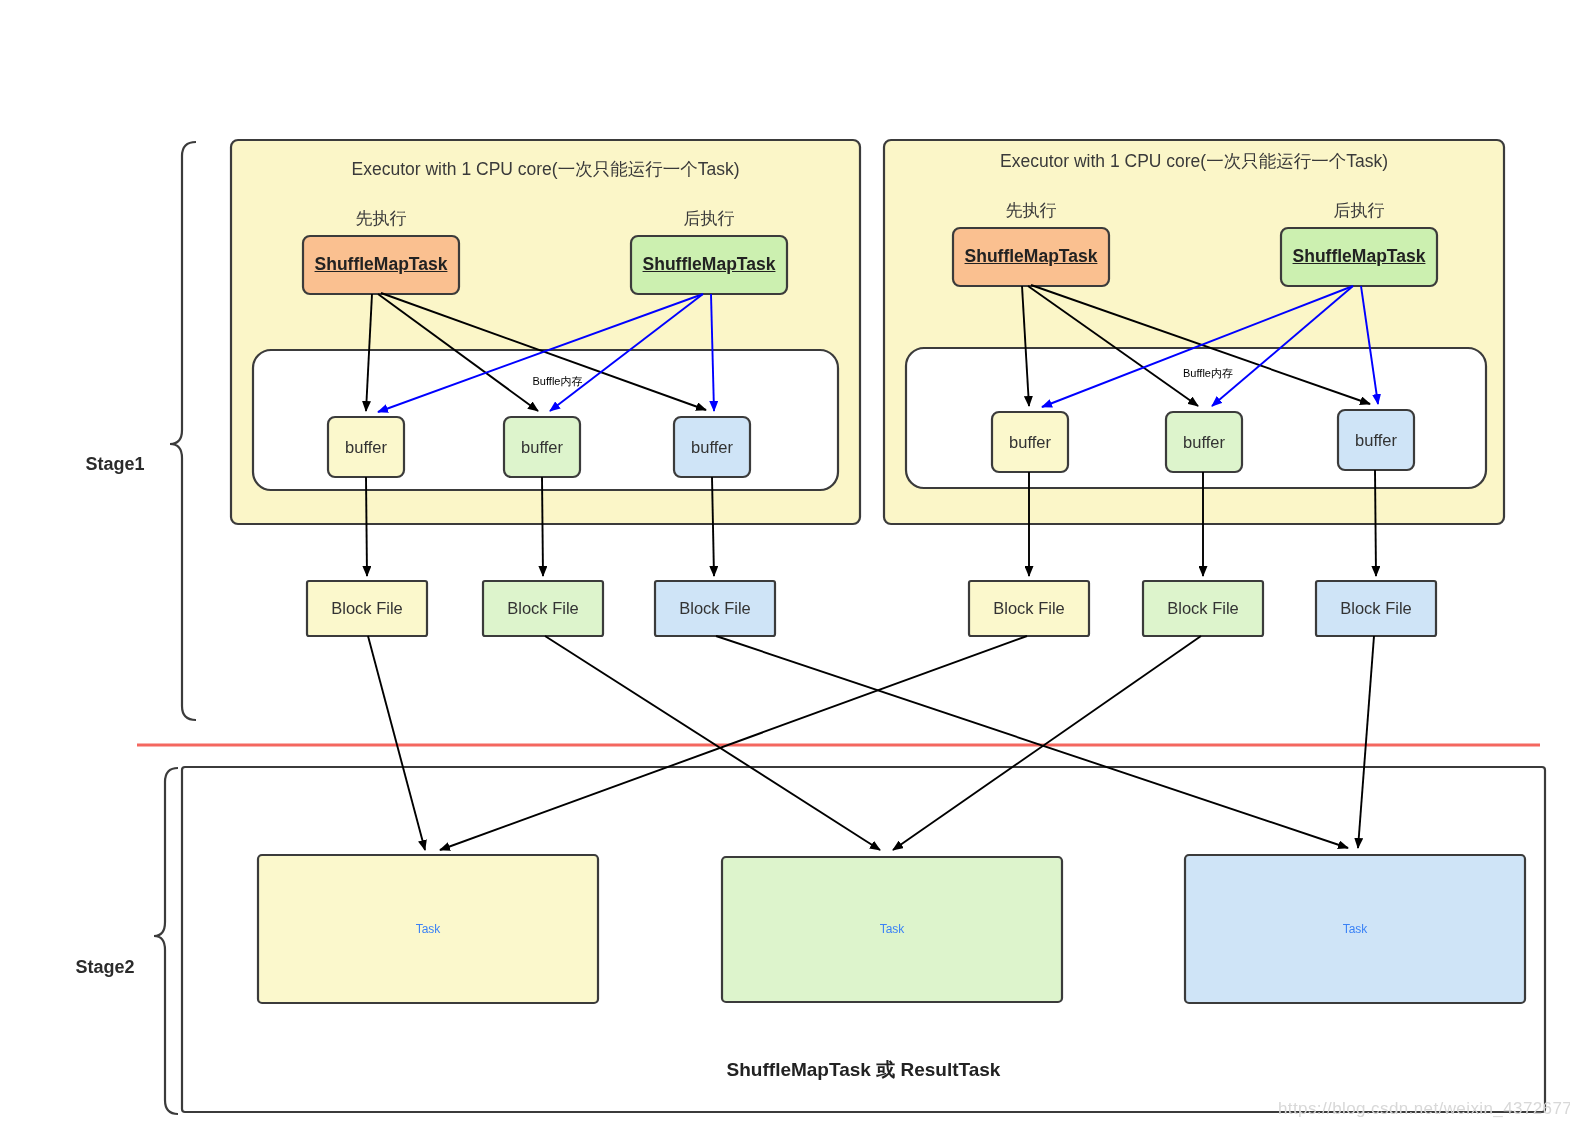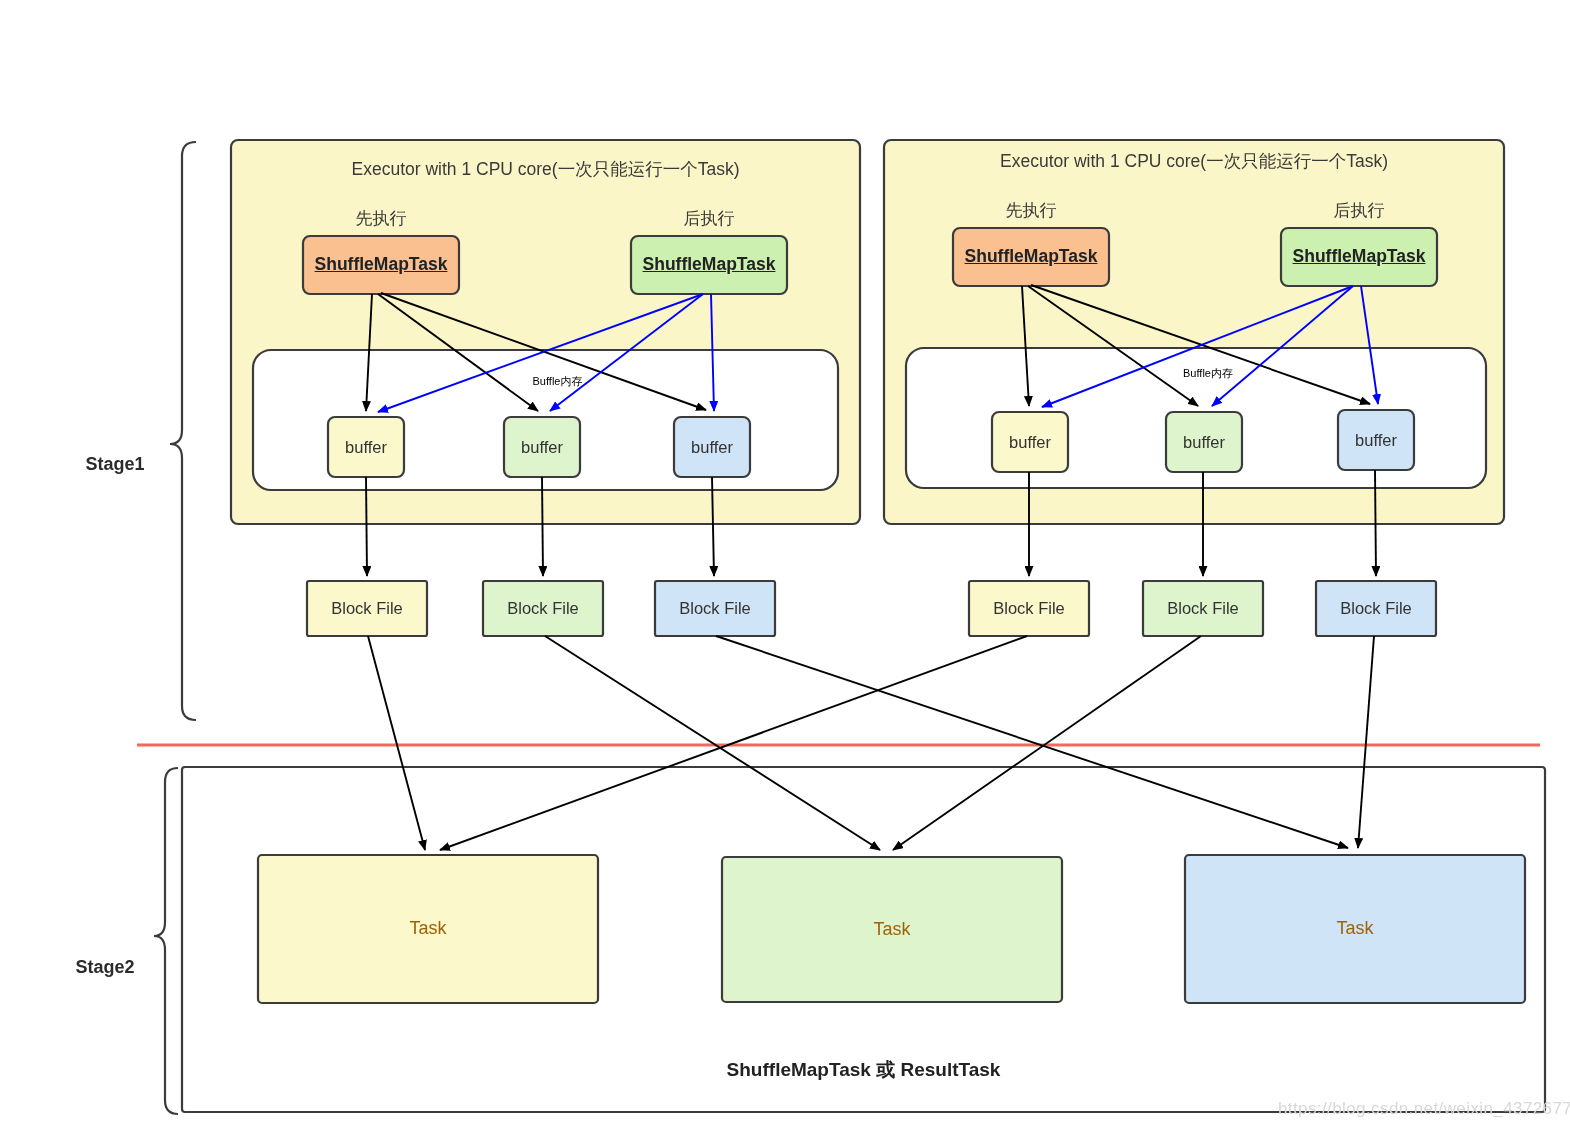--- a/index.html
+++ b/index.html
@@ -9,21 +9,21 @@
   svg{position:absolute;left:0;top:0;width:1570px;height:1134px;}
   .node-label{position:absolute;display:flex;align-items:center;justify-content:center;
               text-align:center;line-height:1.22;pointer-events:none;}
   .t-title{font-size:21px;font-weight:bold;color:#2b2b2b;letter-spacing:.2px;}
   .t-exec{font-size:17.5px;color:#3a3a3a;}
   .t-order{font-size:17px;color:#3a3a3a;}
   .t-smt{font-size:17.5px;font-weight:bold;color:#222222;text-decoration:underline;}
   .t-buffle{font-size:11px;color:#000000;padding-left:12px;}
   .t-buffer{font-size:16.5px;color:#333333;text-align:center;}
   .t-block{font-size:16.5px;color:#333333;text-align:right;}
-  .t-task{font-size:18px;color:#a16207;text-align:right;}
+  .t-task{font-size:12px;color:#3b82f6;text-align:right;}
   .t-stage{font-size:18px;font-weight:bold;color:#2b2b2b;}
   .t-foot{font-size:19px;font-weight:bold;color:#222222;}
   .t-wm{font-size:17px;color:#d8d8d8;letter-spacing:.4px;white-space:nowrap;}
 </style>
 </head>
 <body>
 
 <div id="stage">
 
   <svg viewBox="0 0 1570 1134">

